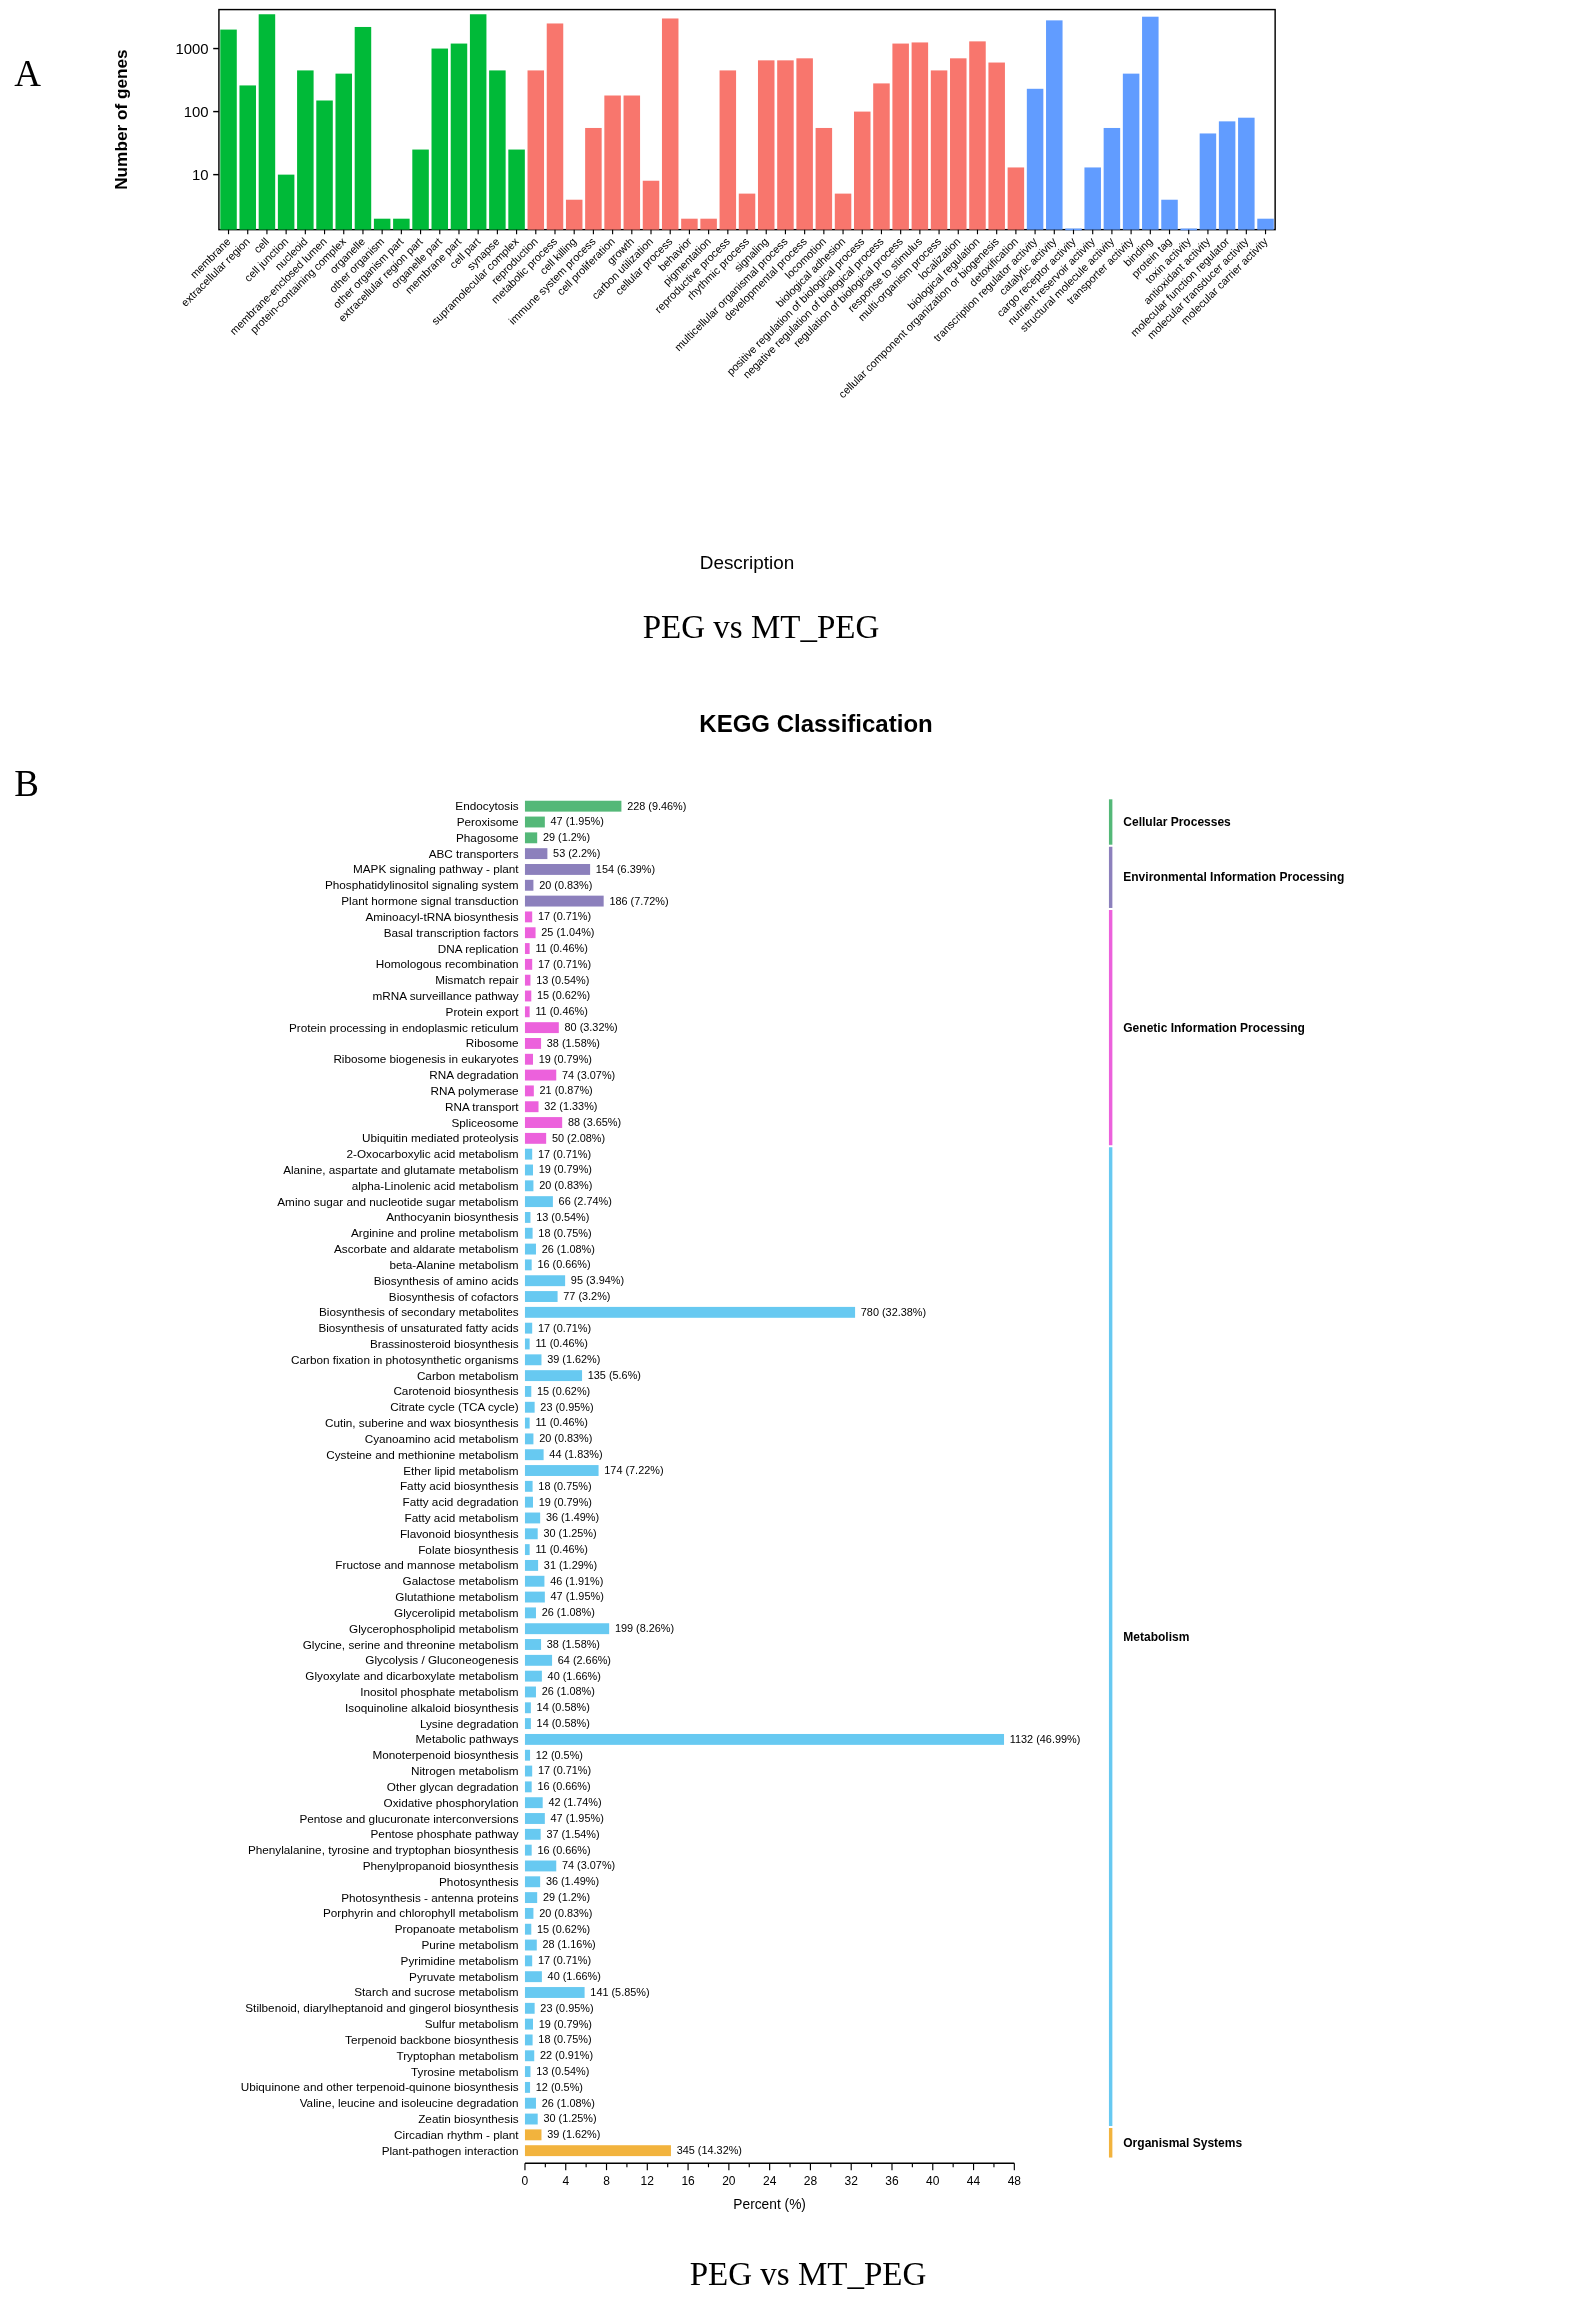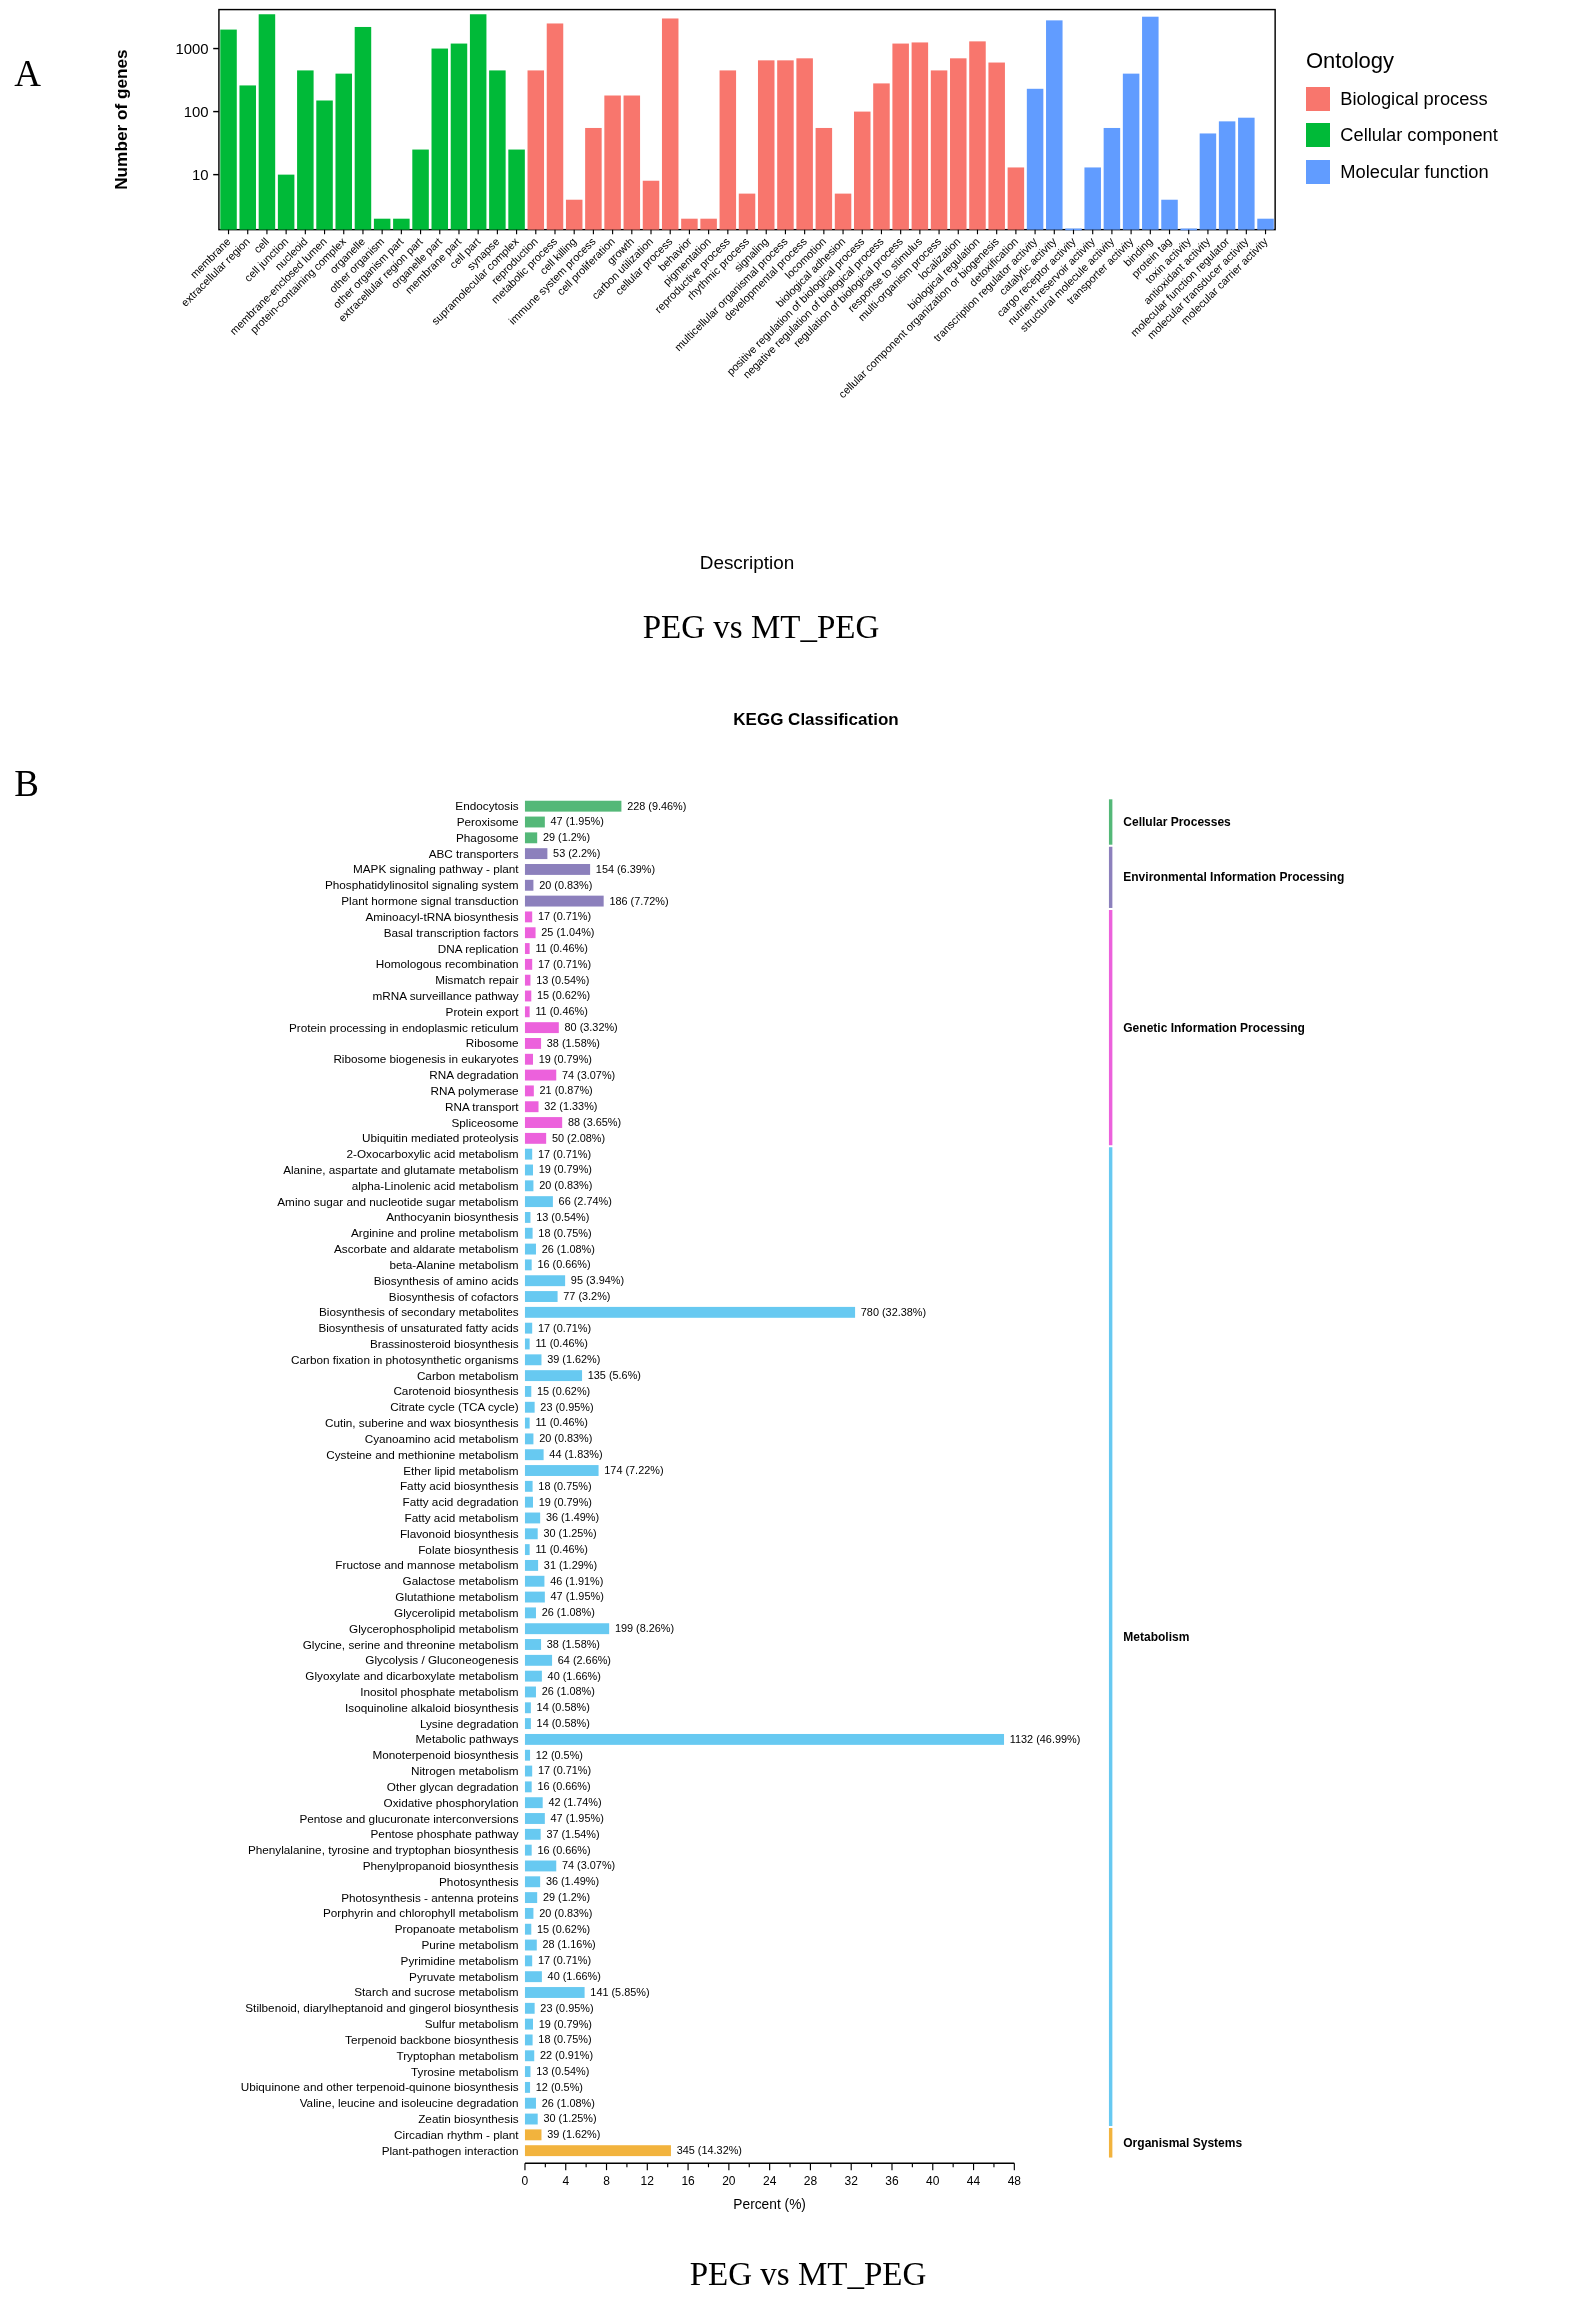--- a/index.html
+++ b/index.html
@@ -3,21 +3,21 @@
 <meta charset="utf-8">
 <style>
   html,body{margin:0;padding:0;background:#fff;}
   #canvas{position:relative;width:1572px;height:2319px;background:#ffffff;overflow:hidden;
           font-family:"Liberation Sans",sans-serif;}
   #chartSvg{position:absolute;left:0;top:0;}
   #chartSvg text{font-family:"Liberation Sans",sans-serif;fill:#000;}
   .panel-letter{position:absolute;font-family:"Liberation Serif",serif;font-size:37px;color:#000;}
   .caption{position:absolute;font-family:"Liberation Serif",serif;font-size:33px;color:#000;
            transform:translateX(-50%);white-space:nowrap;margin-left:14px;}
-  .kegg-title{position:absolute;font-size:17px;font-weight:700;color:#000;transform:translateX(-50%);
+  .kegg-title{position:absolute;font-size:24px;font-weight:700;color:#000;transform:translateX(-50%);
               white-space:nowrap;}
   .legend{position:absolute;left:1306px;top:48px;}
   .legend-title{font-size:22px;color:#000;margin-bottom:12.6px;}
   .legend-item{display:flex;align-items:center;margin-bottom:12.6px;}
   .legend-swatch{width:24px;height:24px;margin-right:10.3px;display:inline-block;}
   .legend-label{font-size:18.3px;color:#000;white-space:nowrap;}
 </style>
 </head>
 <body>
 
@@ -502,35 +502,20 @@
       <line x1="1698.76" y1="3774" x2="1698.76" y2="3786" stroke="#000" stroke-width="2"></line>
       <text x="1698.76" y="3812" text-anchor="middle" font-size="21">44</text>
       <line x1="1734.34" y1="3774" x2="1734.34" y2="3781" stroke="#000" stroke-width="2"></line>
       <line x1="1769.92" y1="3774" x2="1769.92" y2="3786" stroke="#000" stroke-width="2"></line>
       <text x="1769.92" y="3812" text-anchor="middle" font-size="21">48</text>
       <text x="1342.96" y="3854" text-anchor="middle" font-size="24">Percent (%)</text>
     </svg>
 
   <div class="panel-letter" style="left:14.3px;top:52px;">A</div>
 
-  <div class="legend">
-    <div class="legend-title">Ontology</div>
-    <div class="legend-item">
-      <span class="legend-swatch" style="background: rgb(248, 118, 109);"></span>
-      <span class="legend-label">Biological process</span>
-    </div>
-    <div class="legend-item">
-      <span class="legend-swatch" style="background: rgb(0, 186, 56);"></span>
-      <span class="legend-label">Cellular component</span>
-    </div>
-    <div class="legend-item">
-      <span class="legend-swatch" style="background: rgb(97, 156, 255);"></span>
-      <span class="legend-label">Molecular function</span>
-    </div>
-  </div>
 
   <div class="caption" style="left:747px;top:609px;">PEG vs MT_PEG</div>
 
   <div class="kegg-title" style="left:816px;top:710px;">KEGG Classification</div>
 
   <div class="panel-letter" style="left:14.3px;top:762px;">B</div>
 
   <div class="caption" style="left:794px;top:2256px;">PEG vs MT_PEG</div>
 </div>
 

